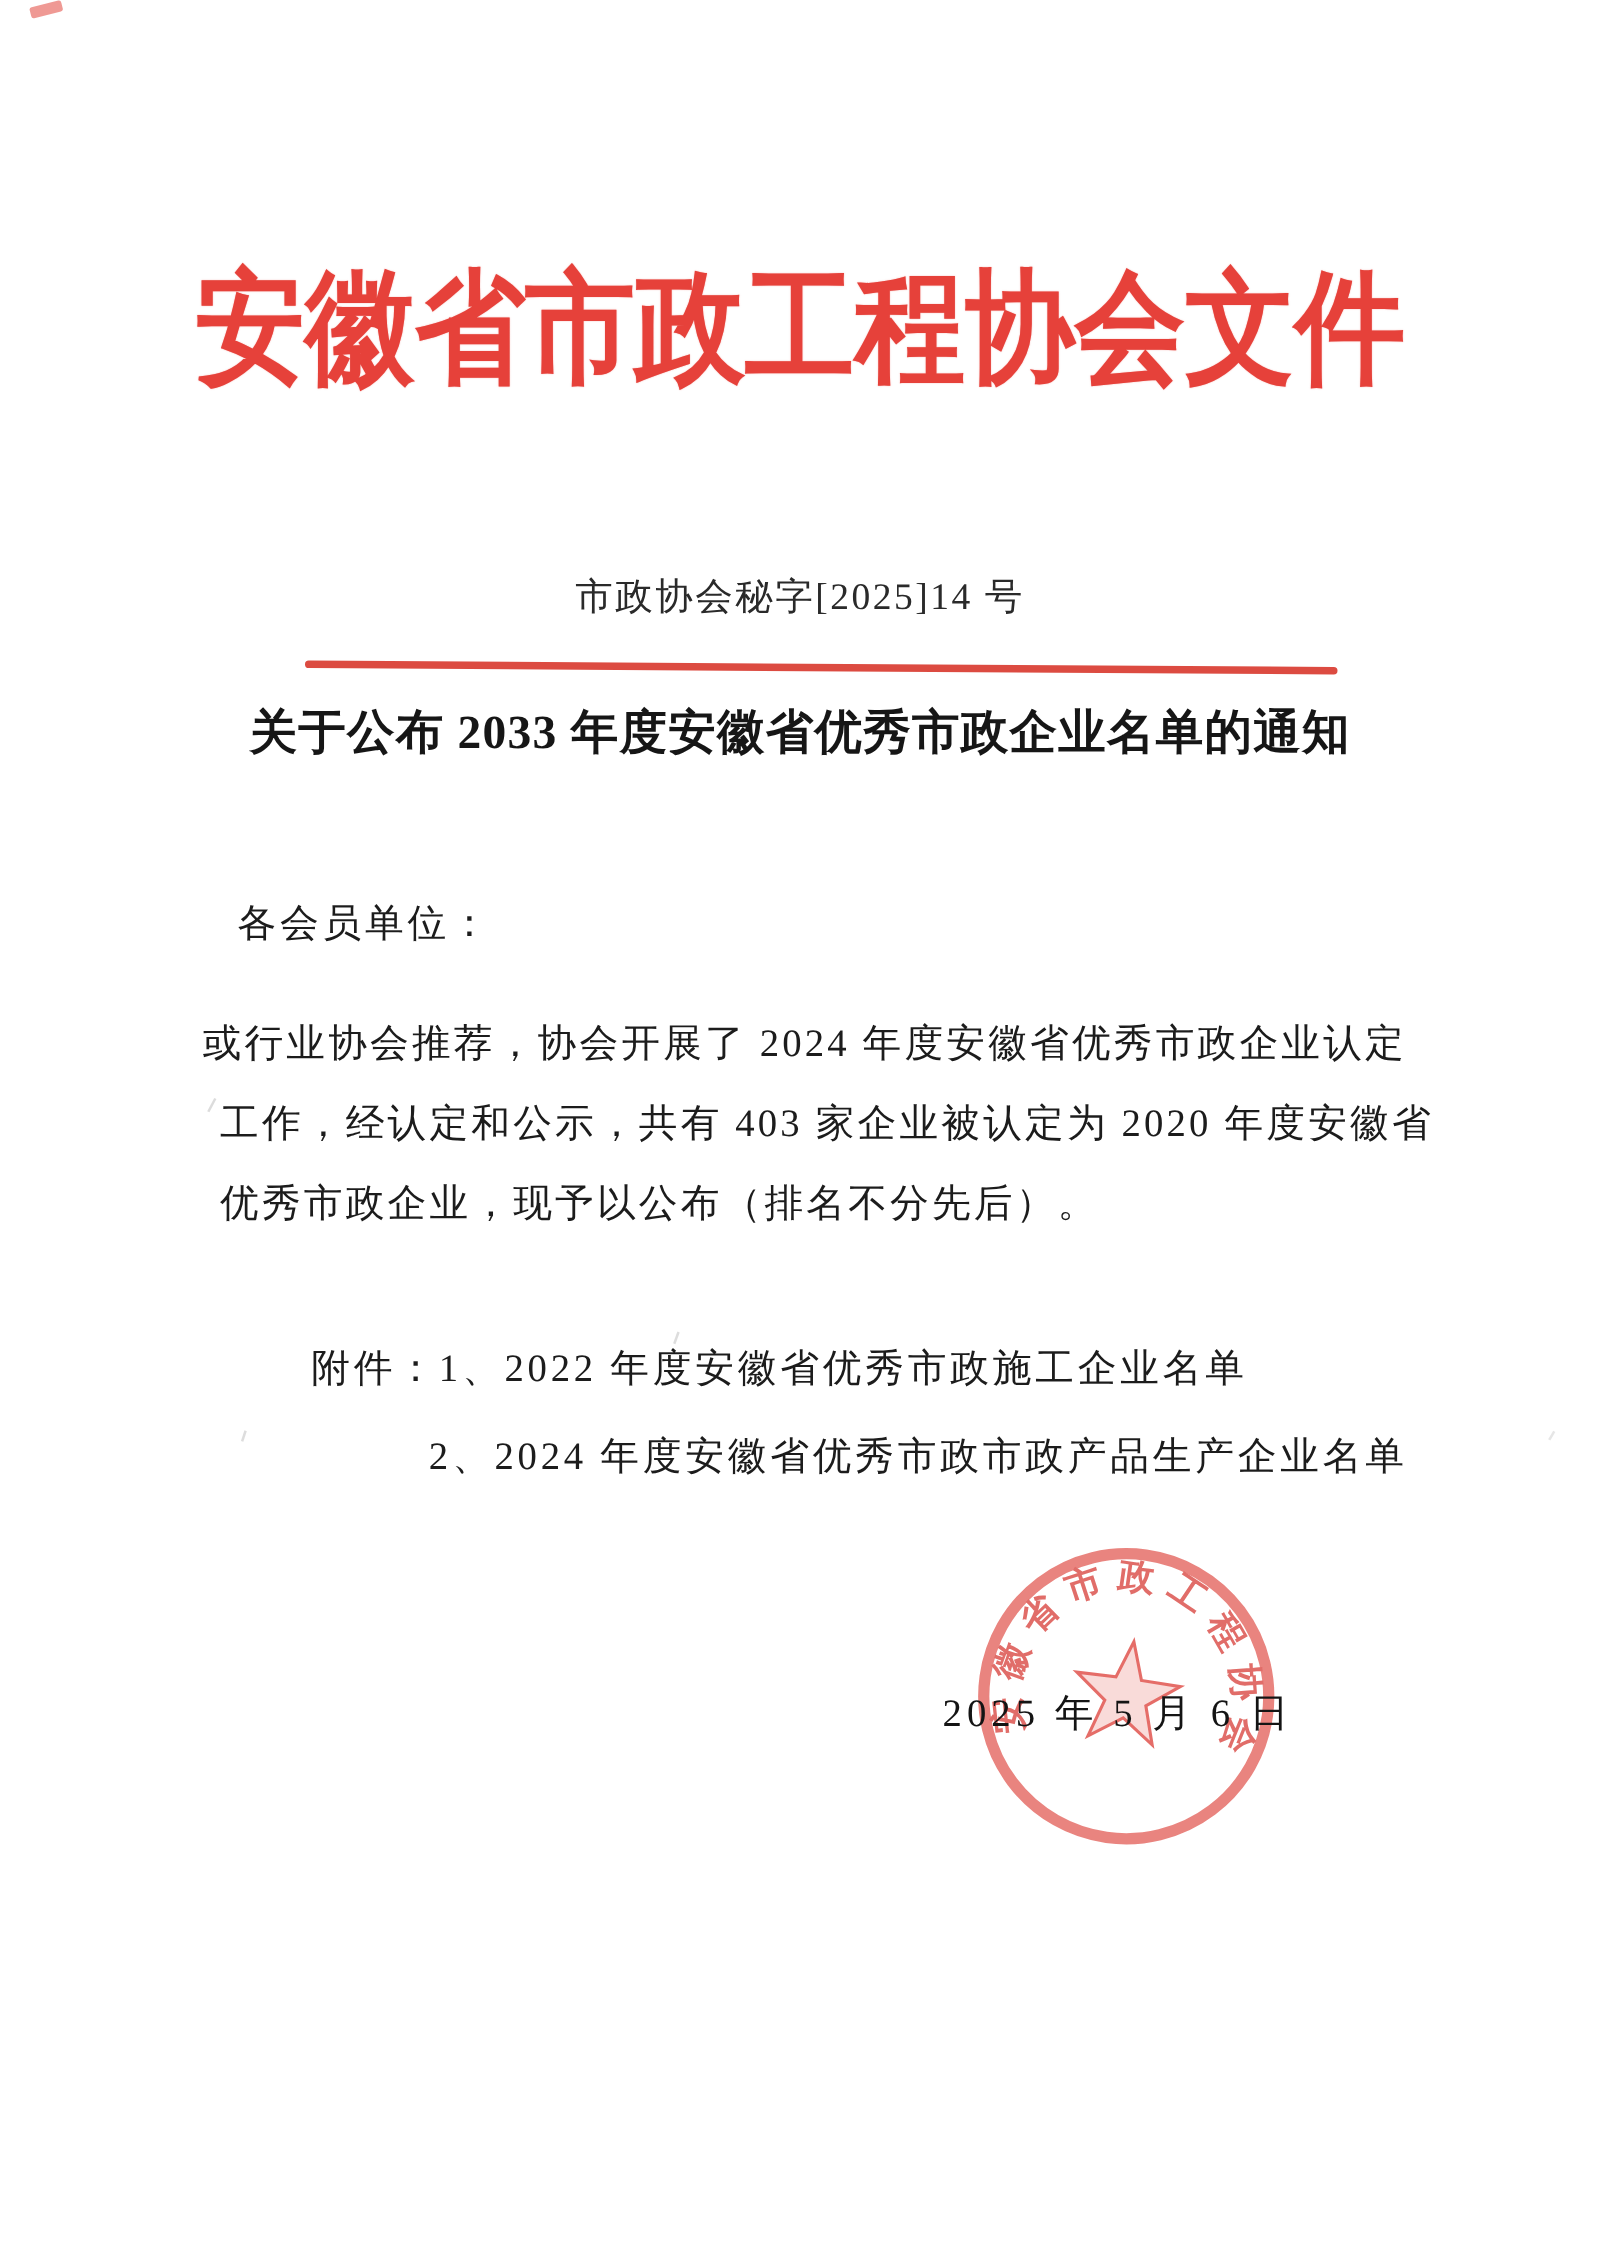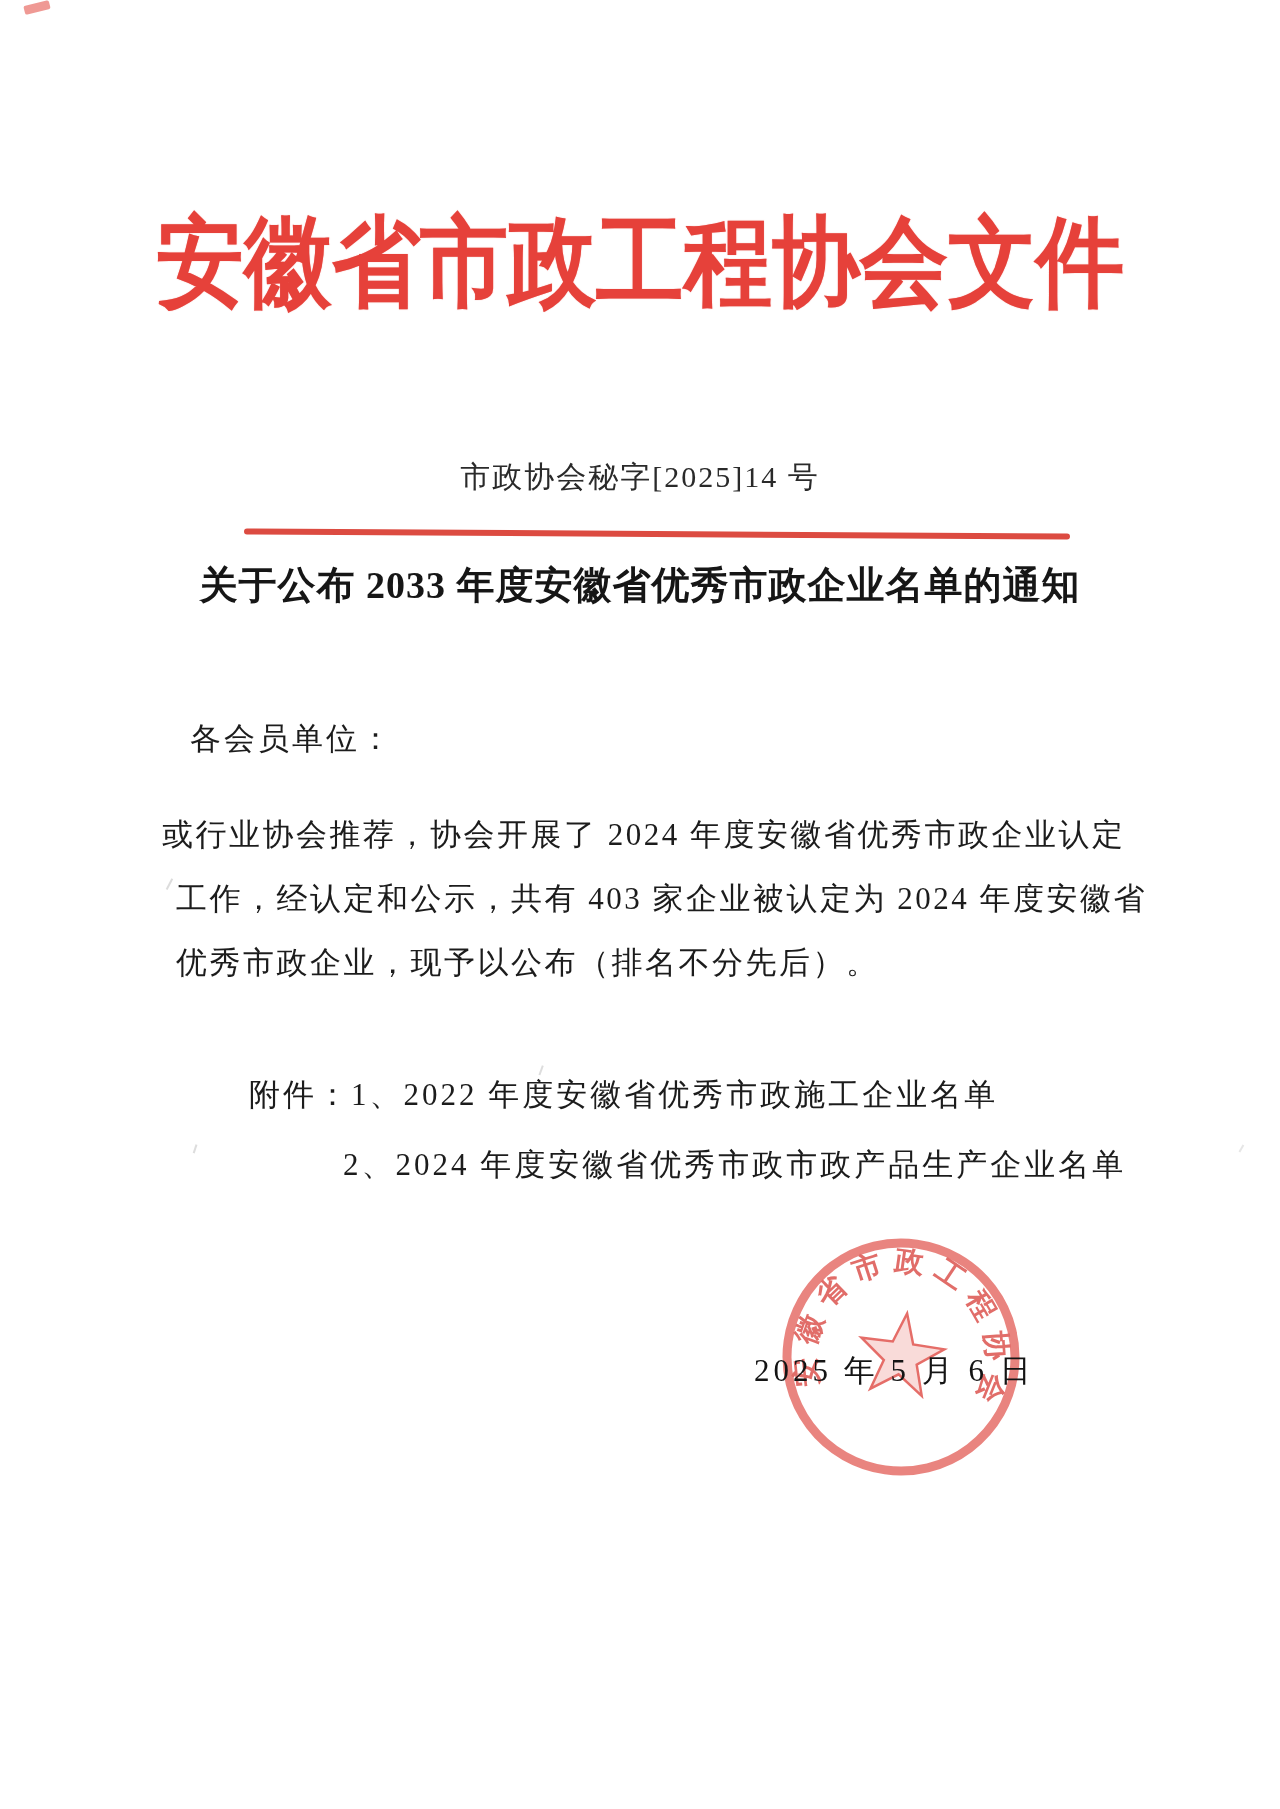--- a/index.html
+++ b/index.html
@@ -121,21 +121,21 @@
 
   <div class="doc-number">市政协会秘字[2025]14 号</div>
 
   <div class="red-rule"></div>
 
   <div class="notice-title">关于公布 2033 年度安徽省优秀市政企业名单的通知</div>
 
   <div class="salutation">各会员单位：</div>
 
   <div class="body-line bl-1">或行业协会推荐，协会开展了 2024 年度安徽省优秀市政企业认定</div>
-  <div class="body-line bl-2">工作，经认定和公示，共有 403 家企业被认定为 2024 年度安徽省</div>
+  <div class="body-line bl-2">工作，经认定和公示，共有 403 家企业被认定为 2020 年度安徽省</div>
   <div class="body-line bl-3">优秀市政企业，现予以公布（排名不分先后）。</div>
 
   <div class="artifact art-1"></div>
   <div class="artifact art-2"></div>
   <div class="artifact art-3"></div>
   <div class="artifact art-4"></div>
 
   <div class="attach-line at-0">附件：1、2022 年度安徽省优秀市政施工企业名单</div>
   <div class="attach-line at-1">2、2024 年度安徽省优秀市政市政产品生产企业名单</div>
 

